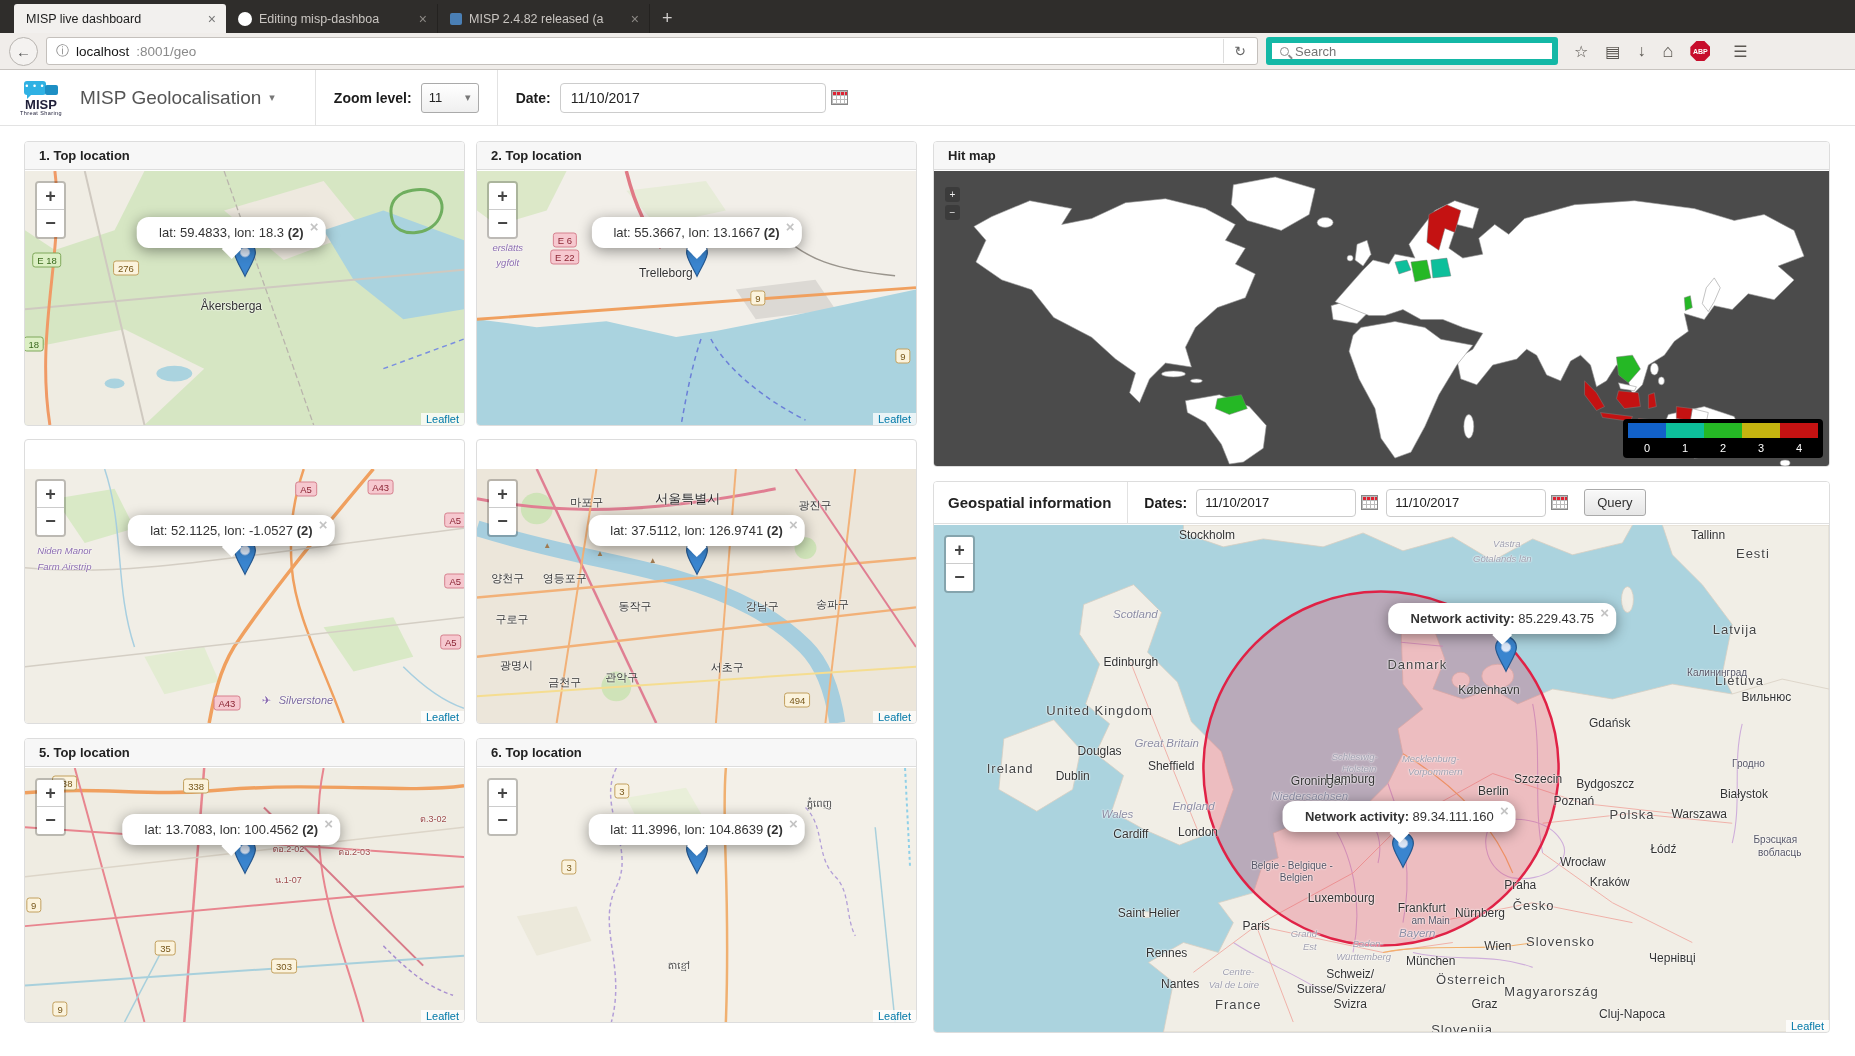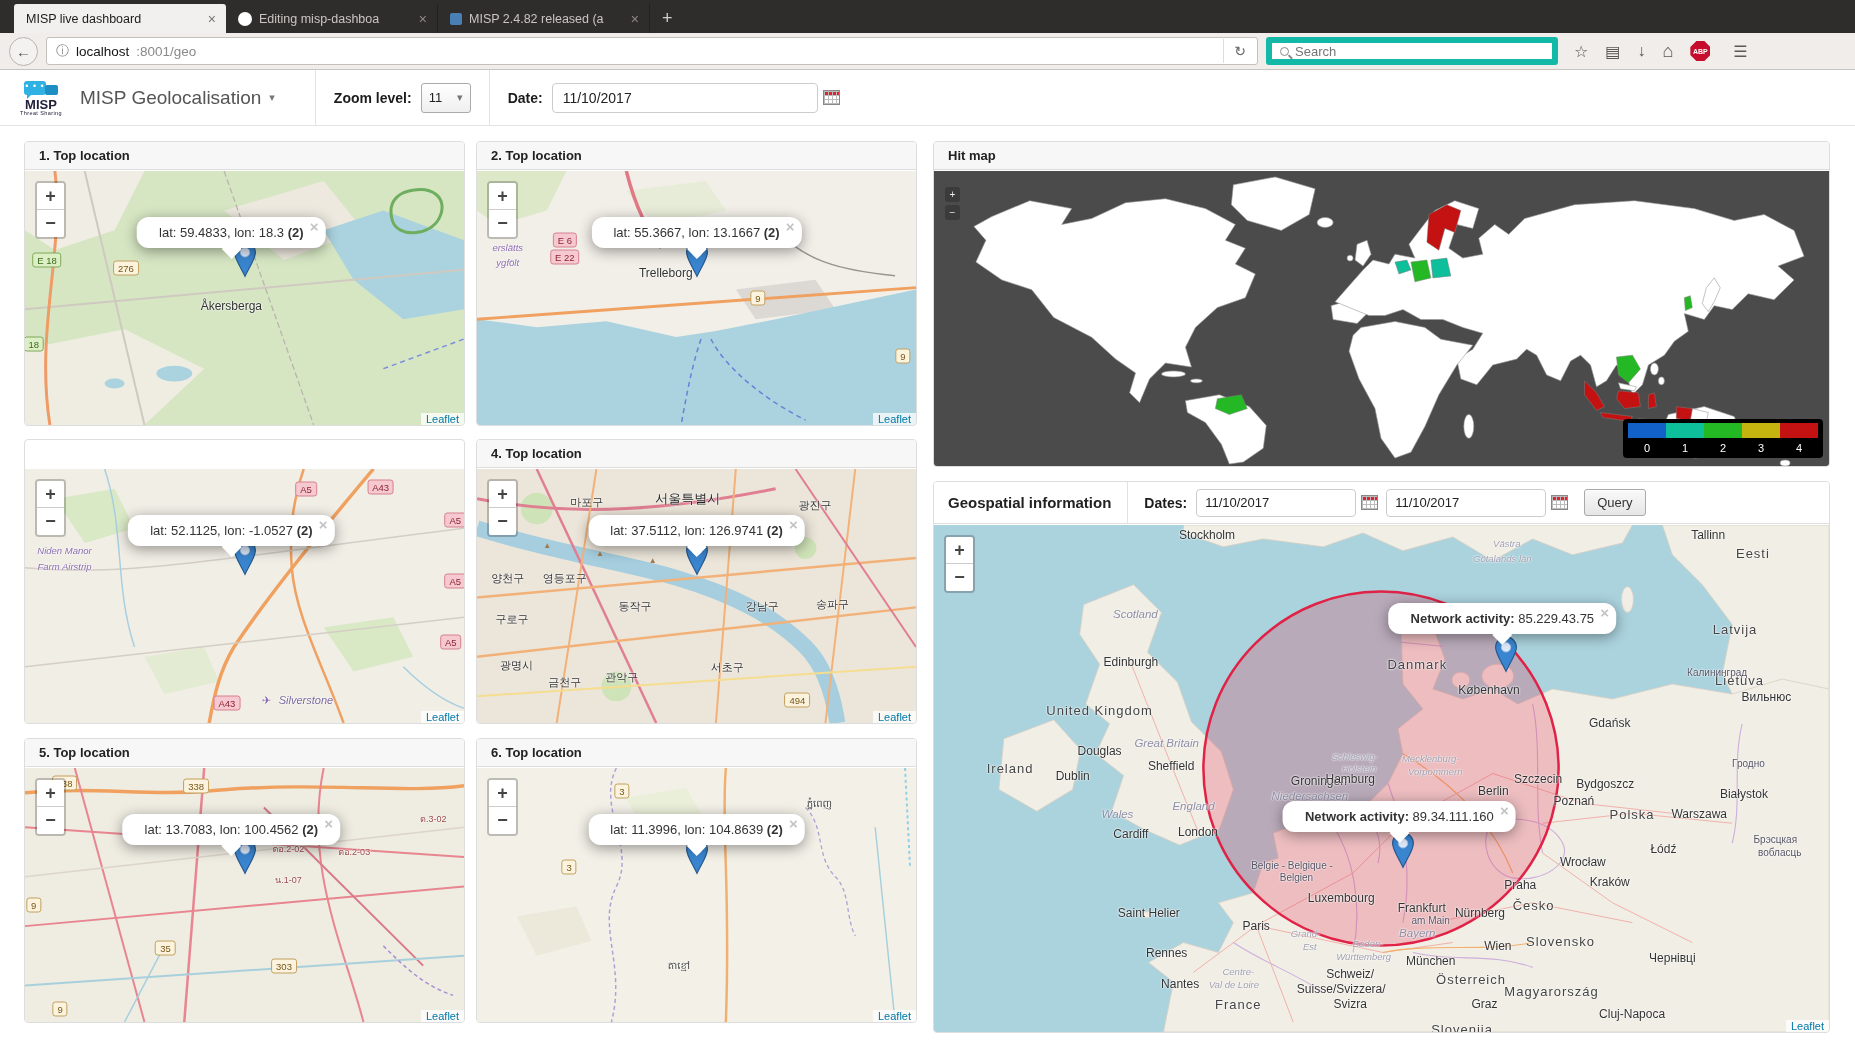--- a/index.html
+++ b/index.html
@@ -42,21 +42,21 @@
 .bub1{position:absolute;left:0;top:2px;width:22px;height:14px;background:#2fb1e3;border-radius:3px}
 .bub1::after{content:"";position:absolute;left:3px;bottom:-4px;border:4px solid transparent;border-top-color:#2fb1e3;border-left-color:#2fb1e3}
 .bub1 span{position:absolute;inset:0;color:#fff;font-size:9px;letter-spacing:1px;text-align:center;line-height:11px}
 .bub2{position:absolute;right:0;top:6px;width:13px;height:10px;background:#1d8fc4;border-radius:2px}
 .brand{font-size:13px;font-weight:bold;color:#20203a;line-height:11px}
 .brand-sub{font-size:5.5px;color:#20203a;letter-spacing:.4px}
 .apptitle{font-size:19px;color:#555;display:flex;align-items:center;gap:8px;margin-right:22px}
 .caret{font-size:11px;color:#777}
 .vsep{width:1px;height:56px;background:#e2e2e2;margin:0 18px}
 .lbl{font-weight:bold;font-size:14px;color:#1c1c1c;margin-right:9px}
-.zoomsel{width:50px;height:30px;border:1px solid #aaa;border-radius:3px;background:linear-gradient(#fff,#efefef);
+.zoomsel{width:58px;height:30px;border:1px solid #aaa;border-radius:3px;background:linear-gradient(#fff,#efefef);
   display:flex;align-items:center;justify-content:space-between;padding:0 7px;font-size:13px;color:#222}
 .dateinput{width:266px;height:30px;border:1px solid #ccc;border-radius:4px;padding:0 10px;font-size:14px;color:#222;
   font-family:inherit;background:#fff}
 .calicon{width:17px;height:15px;border:1px solid #888;margin-left:5px;flex:none;
   background:repeating-linear-gradient(90deg,#bbb 0 1px,transparent 1px 4px),
              repeating-linear-gradient(0deg,#bbb 0 1px,transparent 1px 4px),
              linear-gradient(#d23 0 4px,#fff 4px)}
 
 .panel{position:absolute;background:#fff;border:1px solid #ddd;border-radius:4px;overflow:hidden}
 .panel-h{height:28px;background:#f7f7f7;border-bottom:1px solid #ddd;font-weight:bold;font-size:13px;color:#222;
@@ -303,21 +303,20 @@
       </svg>
     <div class="popup" style="left:47%;top:30.5%">
       <span>lat: 52.1125, lon: -1.0527</span> <b>(2)</b>
       <span class="pclose">×</span>
     </div>
     <div class="attr"><a>Leaflet</a></div>
   </div>
 </div>
 
 <div class="panel" style="left:476px;top:439px;width:441px;height:285px">
-  <div class="panel-h">4. Top location</div>
   <div class="panel-map">
     <svg class="map-art" viewBox="0 0 441 257" preserveAspectRatio="none">
       <rect width="441" height="257" fill="#ece6da"></rect>
       <circle cx="60" cy="40" r="16" fill="#cfe3b8"></circle>
         <circle cx="200" cy="60" r="13" fill="#cfe3b8"></circle>
       <circle cx="330" cy="80" r="11" fill="#cfe3b8"></circle>
         <circle cx="140" cy="220" r="15" fill="#cfe3b8"></circle>
       <path d="M0,60 C80,85 150,95 200,110 C260,128 300,150 330,180 C350,200 358,230 362,257" stroke="#a6cede" stroke-width="16" fill="none"></path>
       <path d="M0,30 C100,50 200,40 300,20" stroke="#e07e92" stroke-width="3" fill="none"></path>
       <path d="M60,0 L180,257" stroke="#e07e92" stroke-width="2.5" fill="none"></path>

